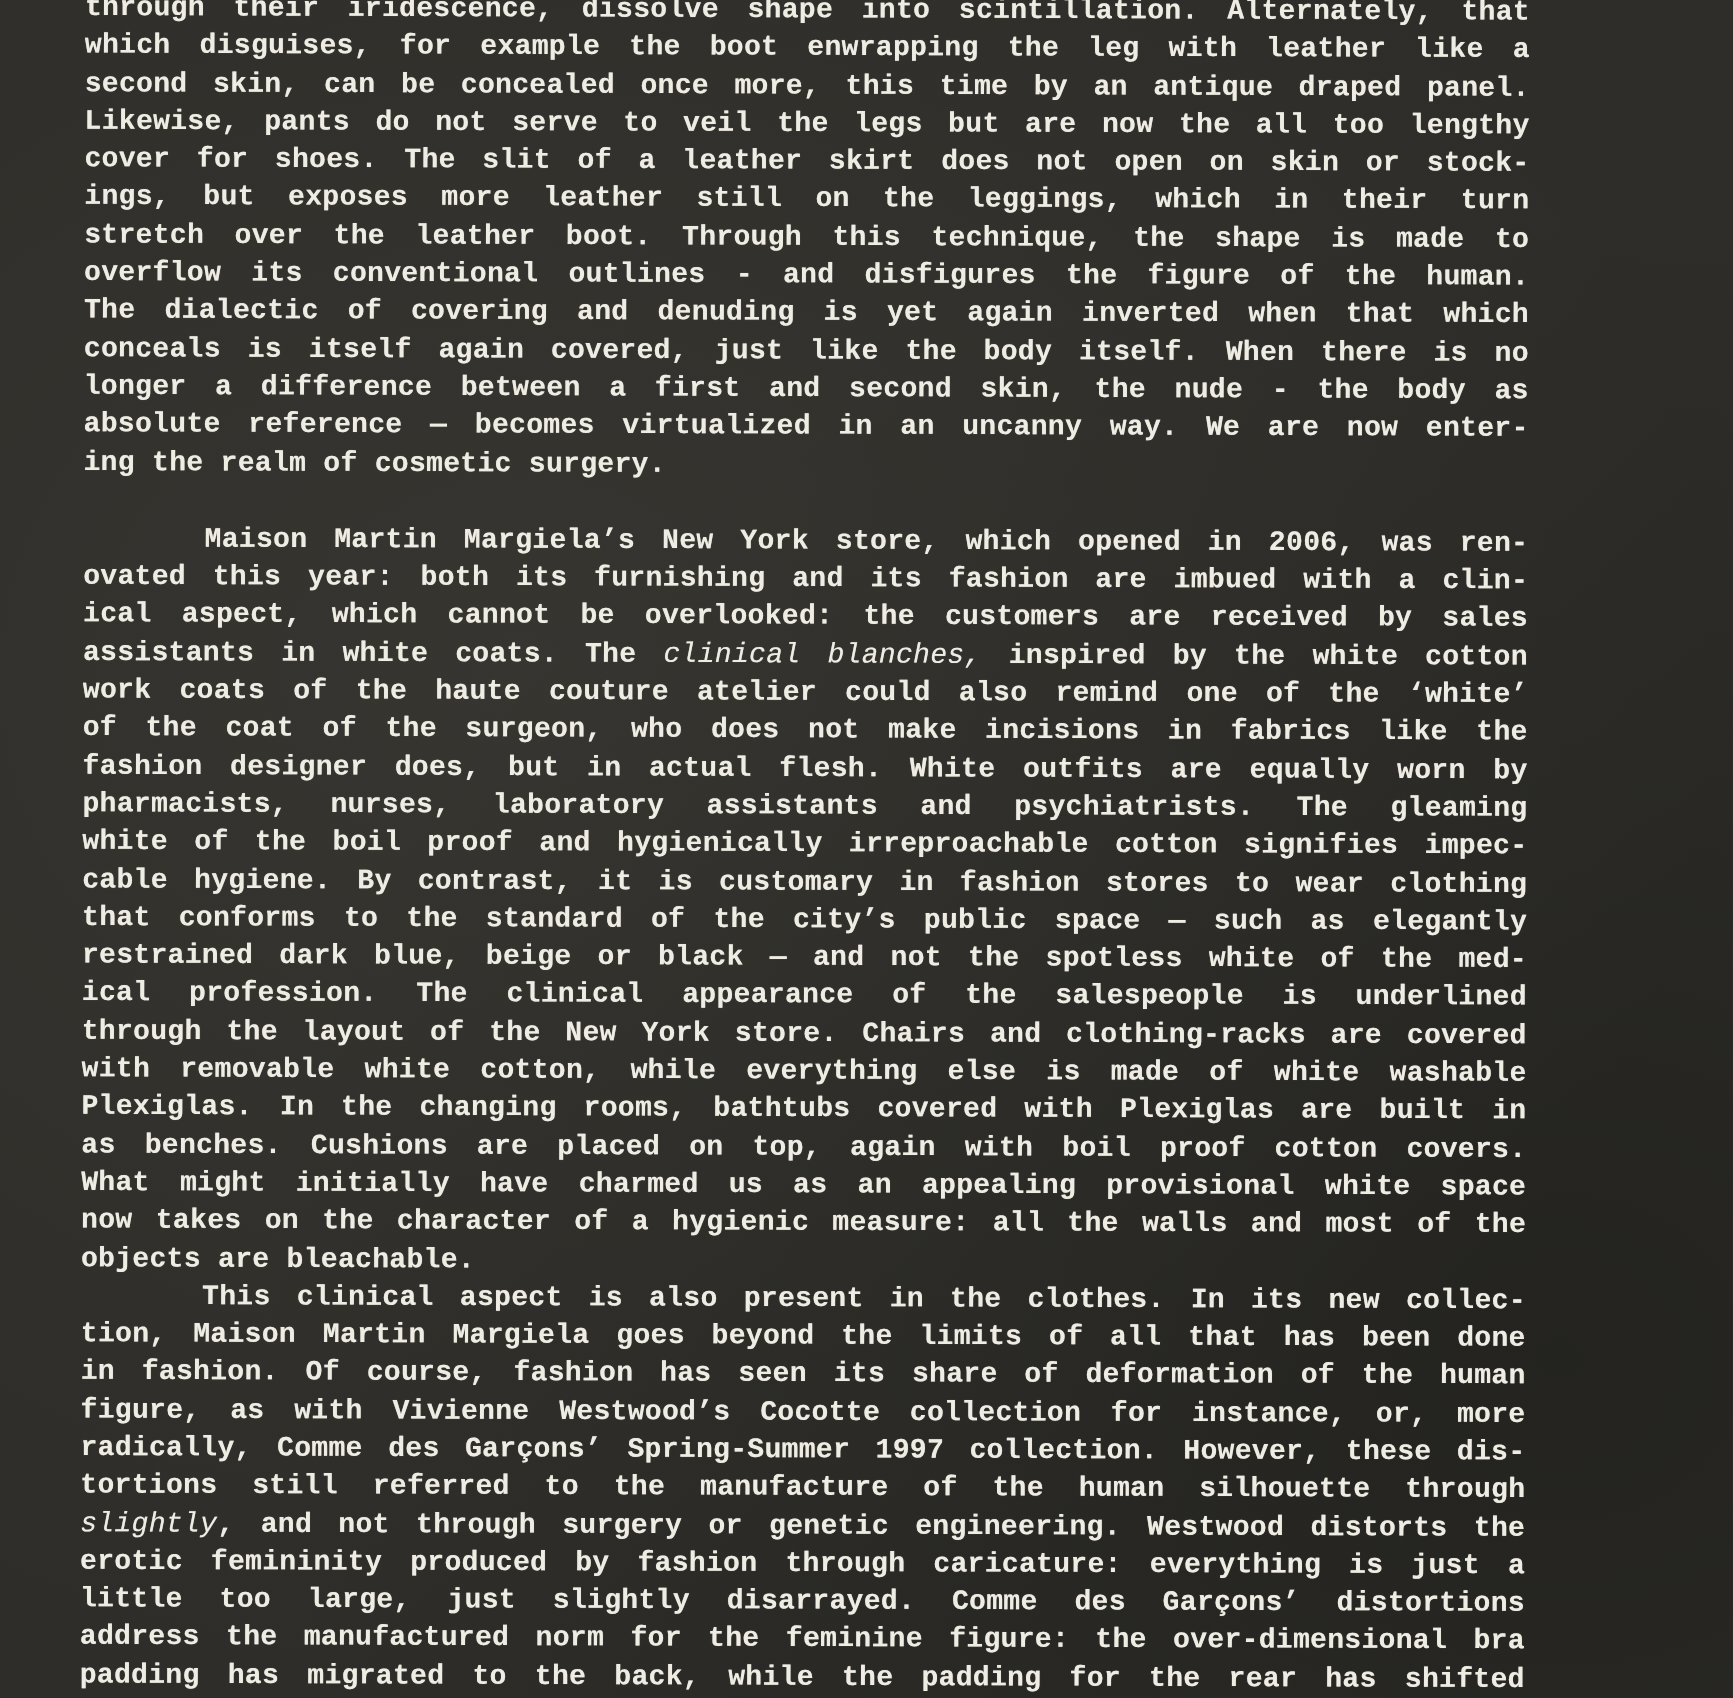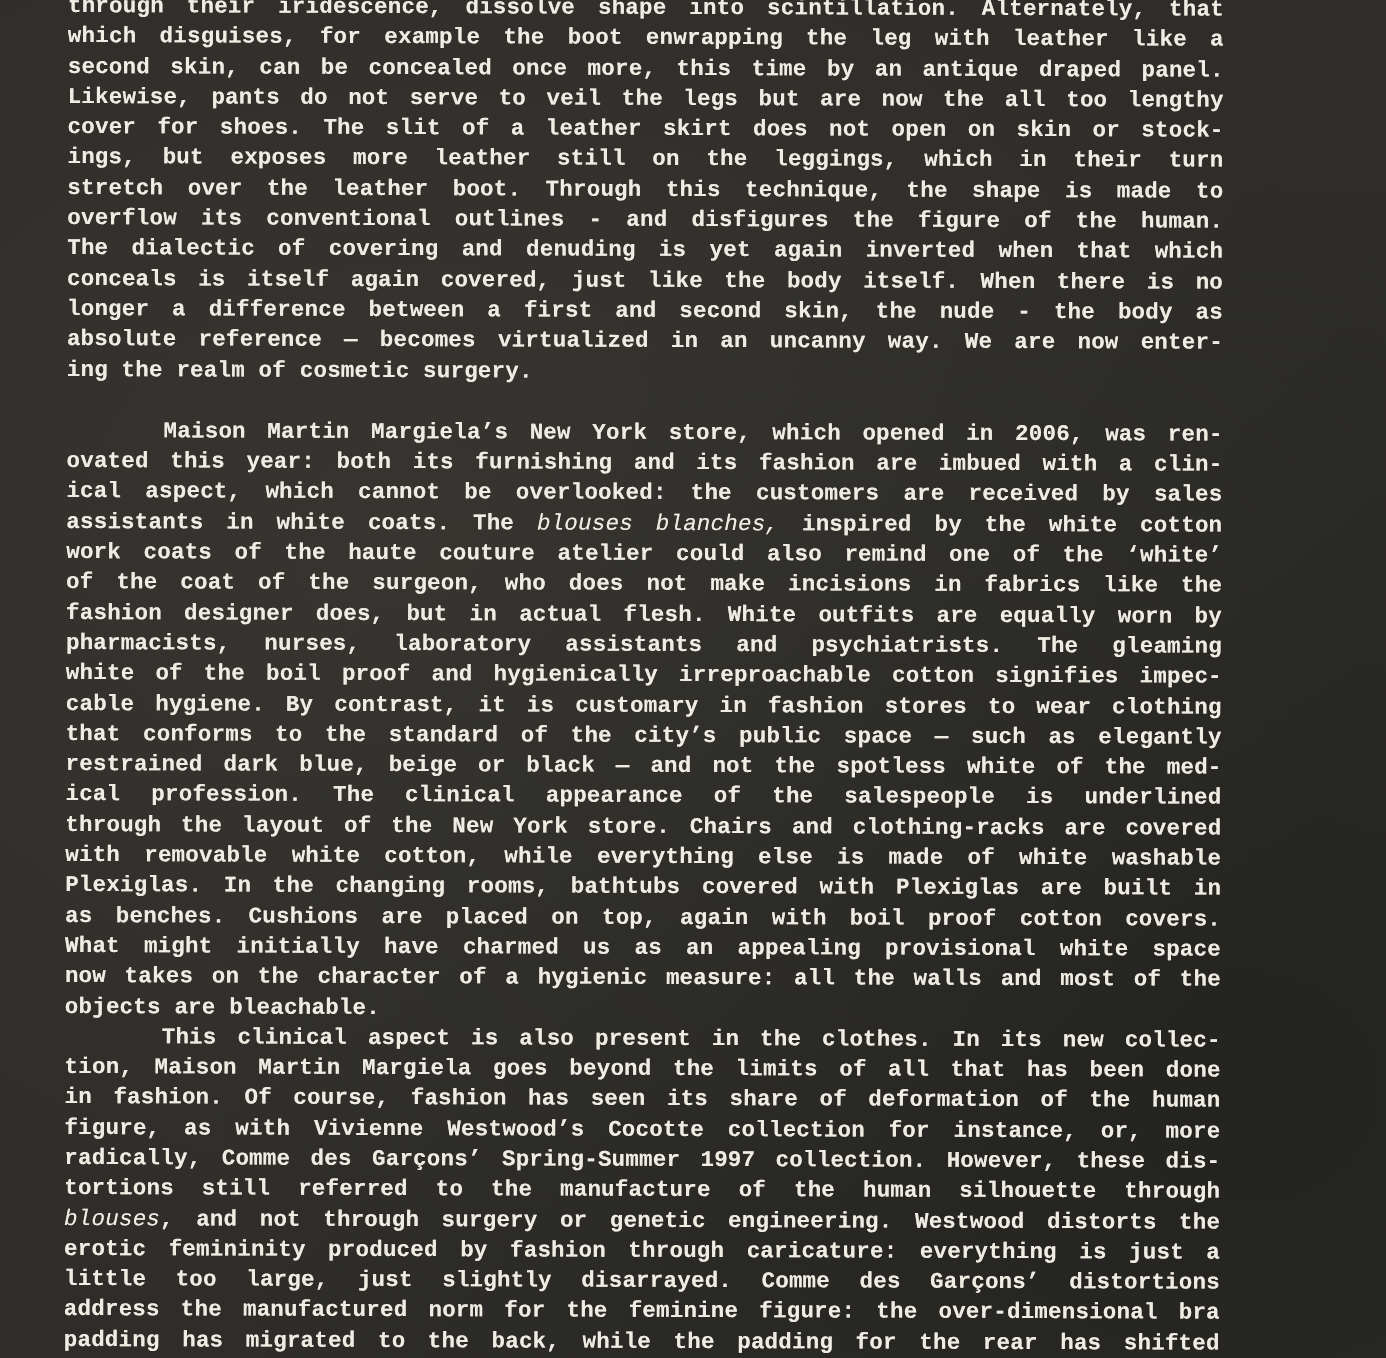--- a/index.html
+++ b/index.html
@@ -123,21 +123,21 @@
       <span class="line indent">
           <span class="line-inner">Maison Martin Margiela’s New York store, which opened in 2006, was ren-</span>
         </span>
       <span class="line">
           <span class="line-inner">ovated this year: both its furnishing and its fashion are imbued with a clin-</span>
         </span>
       <span class="line">
           <span class="line-inner">ical aspect, which cannot be overlooked: the customers are received by sales</span>
         </span>
       <span class="line">
-          <span class="line-inner mixed">assistants in white coats. The <em>blouses blanches,</em> inspired by the white cotton</span>
+          <span class="line-inner mixed">assistants in white coats. The <em>clinical blanches,</em> inspired by the white cotton</span>
         </span>
       <span class="line">
           <span class="line-inner">work coats of the haute couture atelier could also remind one of the ‘white’</span>
         </span>
       <span class="line">
           <span class="line-inner">of the coat of the surgeon, who does not make incisions in fabrics like the</span>
         </span>
       <span class="line">
           <span class="line-inner">fashion designer does, but in actual flesh. White outfits are equally worn by</span>
         </span>
@@ -195,21 +195,21 @@
       <span class="line">
           <span class="line-inner">figure, as with Vivienne Westwood’s Cocotte collection for instance, or, more</span>
         </span>
       <span class="line">
           <span class="line-inner">radically, Comme des Garçons’ Spring-Summer 1997 collection. However, these dis-</span>
         </span>
       <span class="line">
           <span class="line-inner">tortions still referred to the manufacture of the human silhouette through</span>
         </span>
       <span class="line">
-          <span class="line-inner mixed"><em>blouses</em>, and not through surgery or genetic engineering. Westwood distorts the</span>
+          <span class="line-inner mixed"><em>slightly</em>, and not through surgery or genetic engineering. Westwood distorts the</span>
         </span>
       <span class="line">
           <span class="line-inner">erotic femininity produced by fashion through caricature: everything is just a</span>
         </span>
       <span class="line">
           <span class="line-inner">little too large, just slightly disarrayed. Comme des Garçons’ distortions</span>
         </span>
       <span class="line">
           <span class="line-inner">address the manufactured norm for the feminine figure: the over-dimensional bra</span>
         </span>

